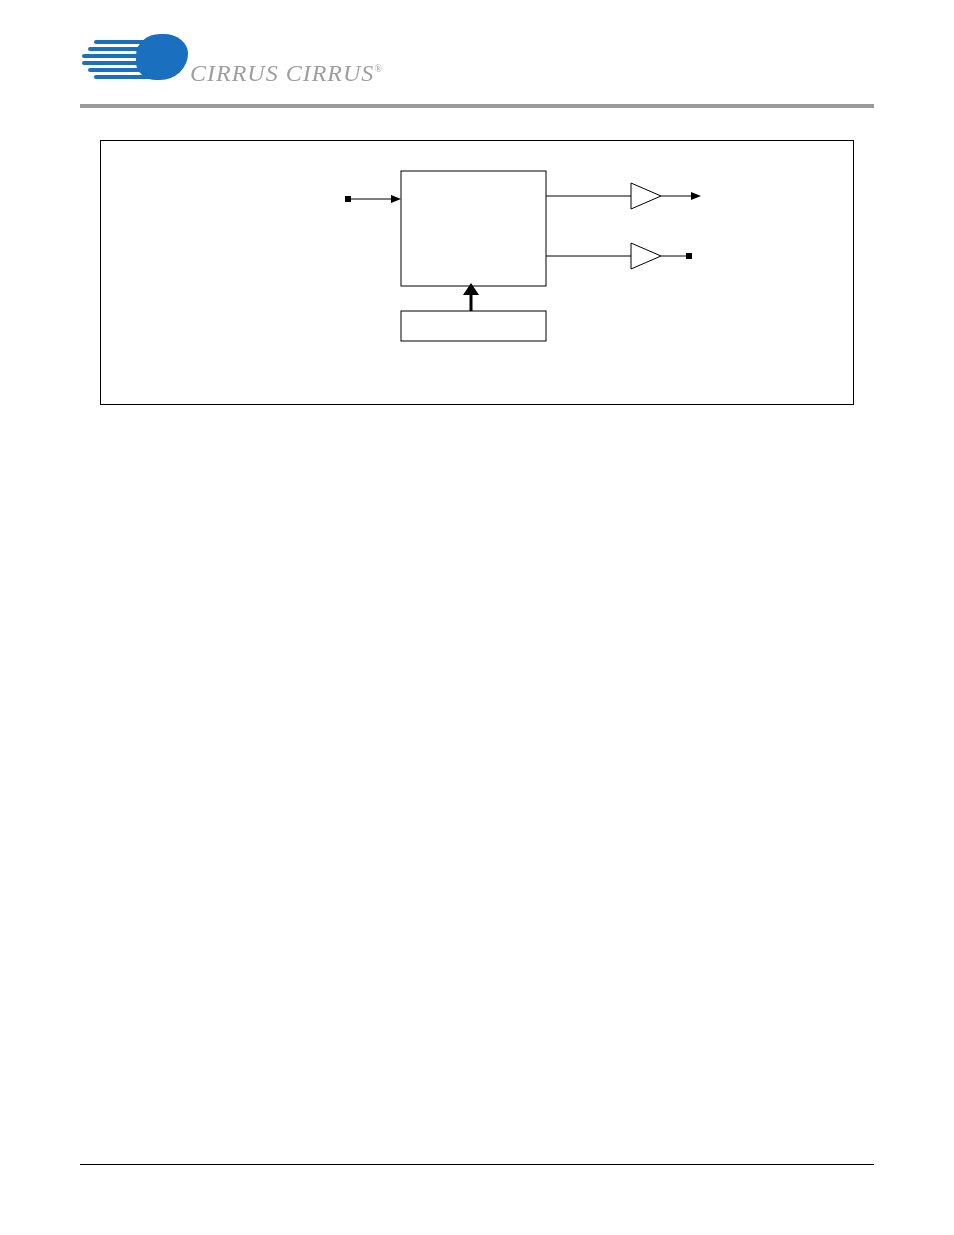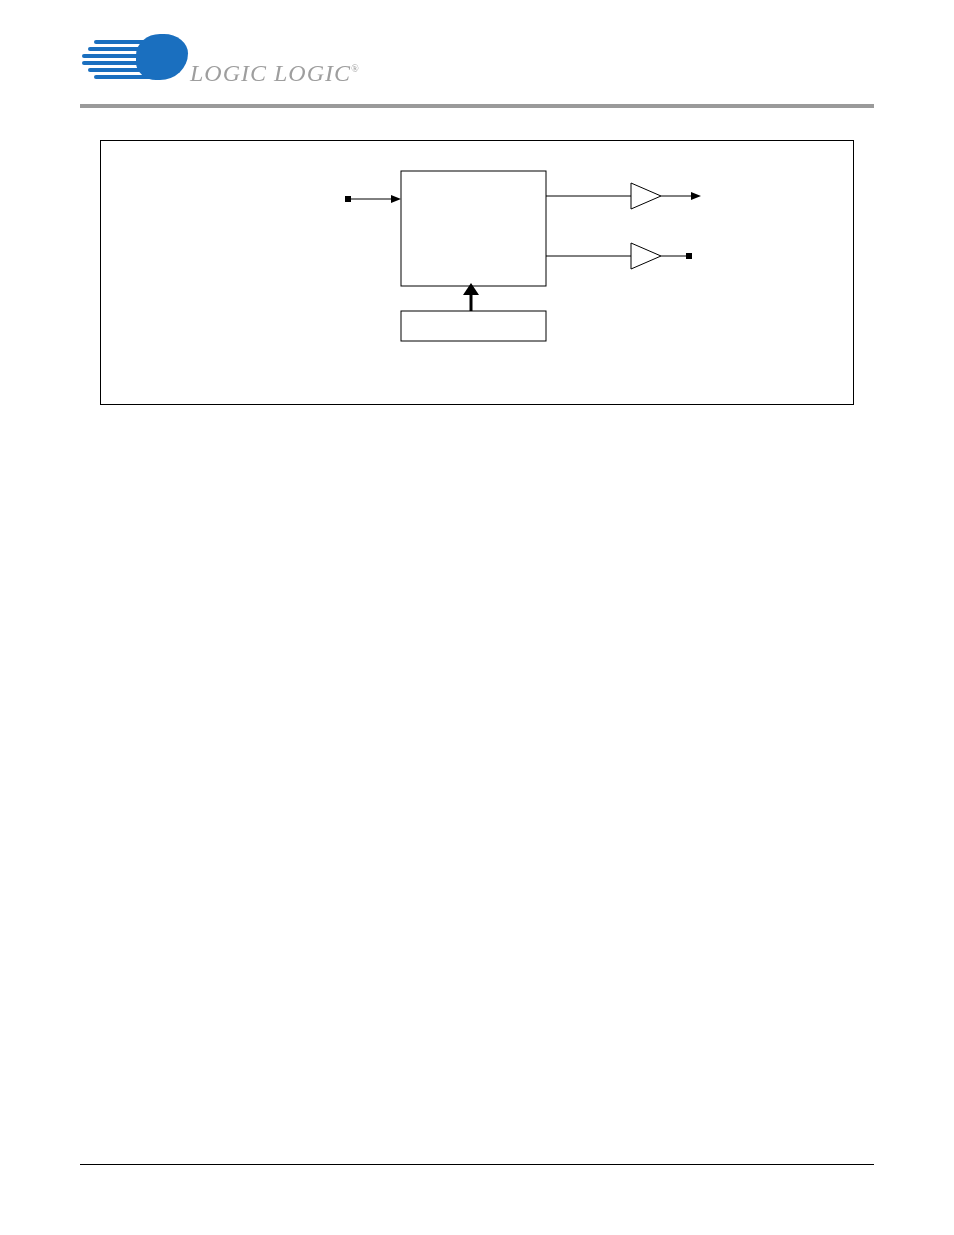--- a/index.html
+++ b/index.html
@@ -37,21 +37,21 @@
           <div class="line l2"></div>
           <div class="line l3"></div>
           <div class="line l4"></div>
           <div class="line l5"></div>
           <div class="line l6"></div>
         </div>
         <div class="blob"></div>
       </div>
     </div>
     <div class="brand-text">
-      <span>LOGIC LOGIC</span><span class="brand-reg">®</span>
+      <span>CIRRUS CIRRUS</span><span class="brand-reg">®</span>
     </div>
     <div class="hr1"></div>
   </div>
 
   <div class="diagram-box">
     <svg class="diagram" viewBox="0 0 754 265">
 
       <rect x="244" y="55" width="6" height="6" fill="#000"></rect>
 
       <line x1="250" y1="58" x2="290" y2="58" stroke="#000" stroke-width="1"></line>

